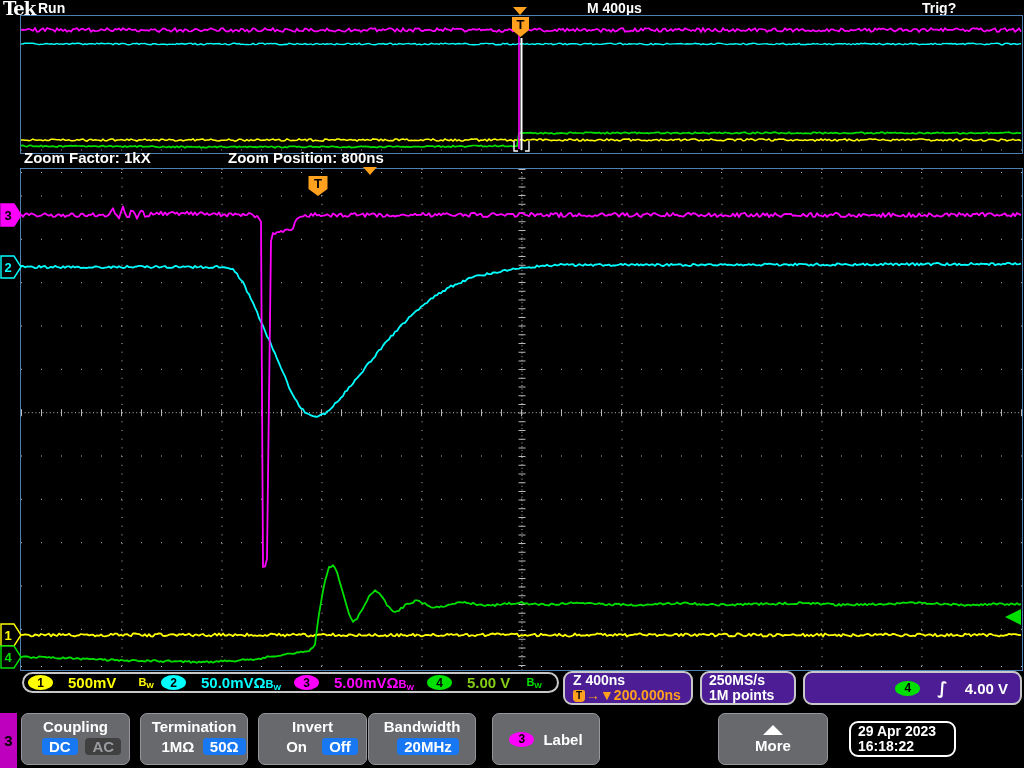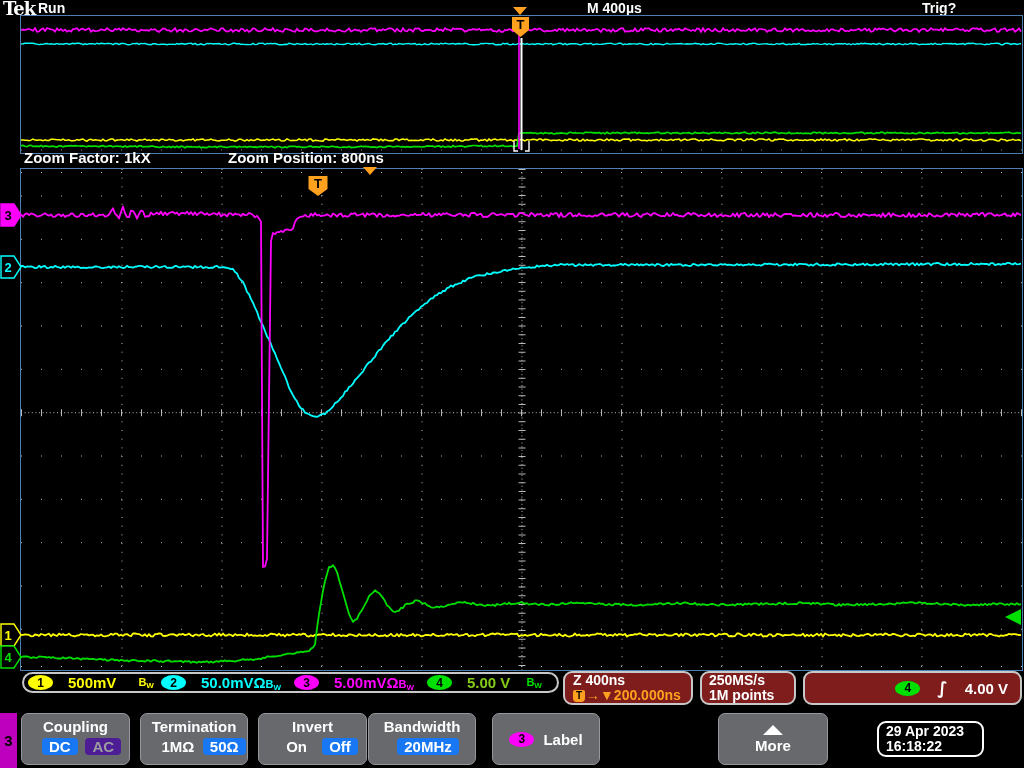--- a/index.html
+++ b/index.html
@@ -20,46 +20,46 @@
   .zoom-position{left:228px;top:149px;font-size:15px;}
   
   .ch-readouts{left:22px;top:672px;width:537px;height:21px;border:2px solid #C8C8C8;
     border-radius:11px;box-sizing:border-box;display:flex;align-items:center;padding:0 0 0 4px;font-size:15px;}
   .chcell{flex:0 0 133px;display:flex;align-items:center;}
   .badge{display:inline-flex;align-items:center;justify-content:center;width:25px;height:15px;
     border-radius:50%;color:#000;font-size:12px;flex:0 0 25px;}
   .scale{margin-left:15px;white-space:nowrap;}
   .bw{font-size:11px;}
   .bw i{font-style:normal;font-size:8px;vertical-align:-2px;}
-  .sbbox{border:2px solid #C8C8C8;border-radius:9px;box-sizing:border-box;background:#7f1d1d;}
+  .sbbox{border:2px solid #C8C8C8;border-radius:9px;box-sizing:border-box;background:#4c1d95;}
   .zbox{left:563px;top:671px;width:130px;height:34px;padding:0 0 0 8px;font-size:14px;line-height:15px;}
   .delay-line{color:#FFA01E;font-size:14px;display:flex;align-items:center;}
   .t-icon{display:inline-block;width:12px;height:12px;background:#FFA01E;color:#000;font-size:10px;
     line-height:12px;text-align:center;border-radius:2px 2px 4px 4px;margin-right:1px;}
   .acqbox{left:700px;top:671px;width:96px;height:34px;padding:0 4px 0 7px;font-size:14px;line-height:15px;}
   .trigbox{left:803px;top:671px;width:219px;height:34px;display:flex;align-items:center;
     justify-content:flex-end;gap:17px;padding-right:12px;font-size:15px;}
   .slope-icon{font-style:italic;font-size:17px;font-family:"DejaVu Sans",sans-serif;}
   
   .chan-tab{left:0;top:713px;width:17px;height:55px;background:#BE00BE;color:#000;
     display:flex;align-items:center;justify-content:center;font-size:15px;}
   .mbtn{position:absolute;top:713px;height:52px;background:#67696D;border:1px solid #95979B;
     border-radius:7px;box-sizing:border-box;color:#fff;}
   .b1{left:21px;width:109px;} .b2{left:140px;width:108px;} .b3{left:258px;width:109px;}
   .b4{left:368px;width:108px;} .b5{left:492px;width:108px;} .b6{left:718px;width:110px;}
   .mtitle{text-align:center;font-size:15px;margin-top:4px;}
   .opts{display:flex;justify-content:space-evenly;align-items:center;margin-top:3px;font-size:15px;margin-left:12px;}
   .opt{padding:0 7px;border-radius:4px;}
   .opt.selected{background:#1877F2;color:#fff;}
-  .opt.disabled{background:#4c1d95;color:#9A9CA0;}
+  .opt.disabled{background:#404040;color:#9A9CA0;}
   .label-row{display:flex;align-items:center;justify-content:center;height:100%;gap:9px;font-size:15px;}
   .more-col{display:flex;flex-direction:column;align-items:center;justify-content:center;height:100%;gap:2px;font-size:15px;}
   .tri-up{width:0;height:0;border-left:10px solid transparent;border-right:10px solid transparent;
     border-bottom:10px solid #fff;}
-  .datetime{left:877px;top:721px;width:107px;height:36px;border:2px solid #fff;border-radius:9px;
+  .datetime{left:849px;top:721px;width:107px;height:36px;border:2px solid #fff;border-radius:9px;
     box-sizing:border-box;font-size:14px;line-height:15px;padding:1px 0 0 7px;}
   .ovr-tri,.zoom-tri{width:0;height:0;border-left:7px solid transparent;border-right:7px solid transparent;
     border-top:8px solid #FFA01E;}
 </style>
 </head>
 <body>
 
 <span class="abs tek-logo">Tek</span>
 <span class="abs acq-status">Run</span>
 <span class="abs main-tb">M 400µs</span>

